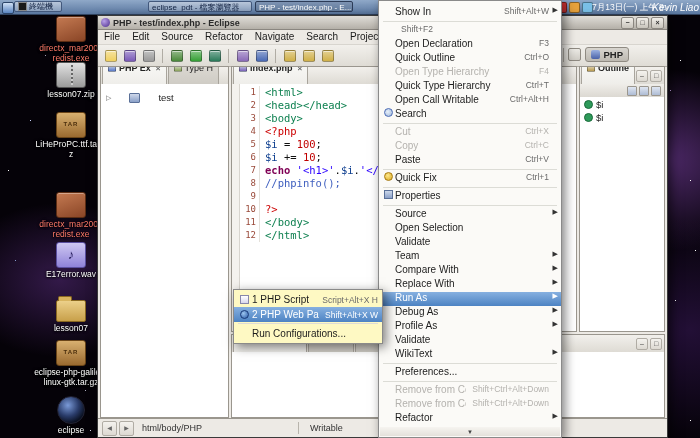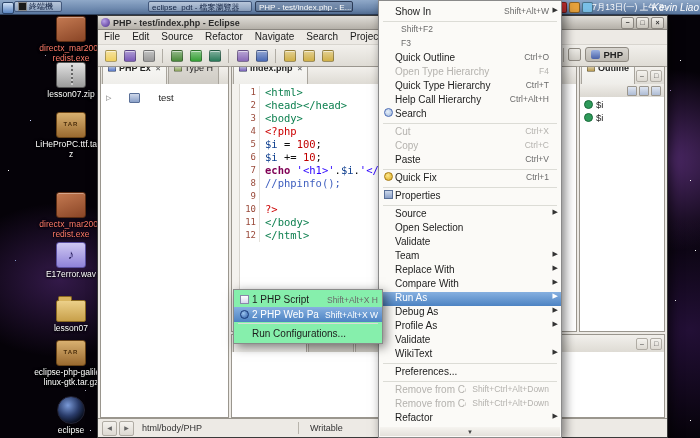--- a/index.html
+++ b/index.html
@@ -146,21 +146,21 @@
   .sc{margin-left:6px;font-size:8.5px;color:#6a6a6a;white-space:nowrap;}
   .arr{width:9px;flex:none;text-align:right;font-size:7px;color:#333;}
   .mi.disabled .lbl,.mi.disabled .sc,.mi.disabled .arr{color:#b4b2ae;}
   .mi.hl{background:linear-gradient(#86b0e0,var(--hl,#4d83c3));}
   .mi.hl .lbl,.mi.hl .sc,.mi.hl .arr{color:#fff;}
   .msep{height:1px;background:#dcdcd6;margin:1px 4px 2px 4px;}
   .mscroll{position:absolute;left:1px;right:1px;bottom:1px;height:9px;display:flex;align-items:center;
     justify-content:center;font-size:6px;color:#444;background:linear-gradient(#f6f4f0,#e4e1db);}
   
   .submenu{position:absolute;left:233px;top:289px;width:150px;z-index:60;box-sizing:border-box;
-    background:#86efac;border:1px solid #8a8a8a;box-shadow:3px 3px 10px rgba(0,0,0,.5);padding:2px 0;}
+    background:#fef9c3;border:1px solid #8a8a8a;box-shadow:3px 3px 10px rgba(0,0,0,.5);padding:2px 0;}
   .smi{height:15px;display:flex;align-items:center;padding:0 4px 0 2px;font-size:10px;color:#1c1c1c;}
   .smi .gutter{width:16px;}
   .ic-php-script-icon{background:linear-gradient(#ffffff,#d8d8ee);border:1px solid #8888aa;box-sizing:border-box;}
   .ic-php-web-page-icon{background:radial-gradient(circle at 35% 35%,#9ac4ee,#2a5aa8);border-radius:50%;border:1px solid #1a3a78;box-sizing:border-box;}
   .smi.hl{background:linear-gradient(#86b0e0,var(--hl,#4d83c3));}
   .smi.hl .lbl,.smi.hl .sc{color:#fff;}
 </style>
 </head>
 <body>
 
@@ -443,20 +443,21 @@
       <span class="arr">▶</span>
     </div>
     <div class="msep"></div>
     <div class="mi">
       <span class="gutter"></span>
       <span class="sc">Shift+F2</span>
       <span class="arr"></span>
     </div>
     <div class="mi">
       <span class="gutter"></span>
+      <span class="lbl">Open Declaration</span>
       <span class="sc">F3</span>
       <span class="arr"></span>
     </div>
     <div class="mi">
       <span class="gutter"></span>
       <span class="lbl">Quick Outline</span>
       <span class="sc">Ctrl+O</span>
       <span class="arr"></span>
     </div>
     <div class="mi disabled">
@@ -466,21 +467,21 @@
       <span class="arr"></span>
     </div>
     <div class="mi">
       <span class="gutter"></span>
       <span class="lbl">Quick Type Hierarchy</span>
       <span class="sc">Ctrl+T</span>
       <span class="arr"></span>
     </div>
     <div class="mi">
       <span class="gutter"></span>
-      <span class="lbl">Help Call Hierarchy</span>
+      <span class="lbl">Open Call Writable</span>
       <span class="sc">Ctrl+Alt+H</span>
       <span class="arr"></span>
     </div>
     <div class="mi">
       <span class="gutter">
         <span class="micon ic-search-menu-icon"></span>
       </span>
       <span class="lbl">Search</span>
       <span class="sc"></span>
       <span class="arr"></span>
@@ -542,27 +543,27 @@
       <span class="arr"></span>
     </div>
     <div class="mi">
       <span class="gutter"></span>
       <span class="lbl">Team</span>
       <span class="sc"></span>
       <span class="arr">▶</span>
     </div>
     <div class="mi">
       <span class="gutter"></span>
+      <span class="lbl">Compare With</span>
+      <span class="sc"></span>
+      <span class="arr">▶</span>
+    </div>
+    <div class="mi">
+      <span class="gutter"></span>
       <span class="lbl">Replace With</span>
-      <span class="sc"></span>
-      <span class="arr">▶</span>
-    </div>
-    <div class="mi">
-      <span class="gutter"></span>
-      <span class="lbl">Compare With</span>
       <span class="sc"></span>
       <span class="arr">▶</span>
     </div>
     <div class="mi hl">
       <span class="gutter"></span>
       <span class="lbl">Run As</span>
       <span class="sc"></span>
       <span class="arr">▶</span>
     </div>
     <div class="mi">
@@ -616,21 +617,21 @@
       <span class="arr">▶</span>
     </div>
     <div class="mscroll">▼</div>
   </div>
 <div class="submenu" id="run-as-submenu">
     <div class="smi">
       <span class="gutter">
         <span class="micon ic-php-script-icon"></span>
       </span>
       <span class="lbl">1 PHP Script</span>
-      <span class="sc">Shift+Alt+X H</span>
+      <span class="sc">Script+Alt+X H</span>
     </div>
     <div class="smi hl">
       <span class="gutter">
         <span class="micon ic-php-web-page-icon"></span>
       </span>
       <span class="lbl">2 PHP Web Page</span>
       <span class="sc">Shift+Alt+X W</span>
     </div>
     <div class="msep"></div>
     <div class="smi">

